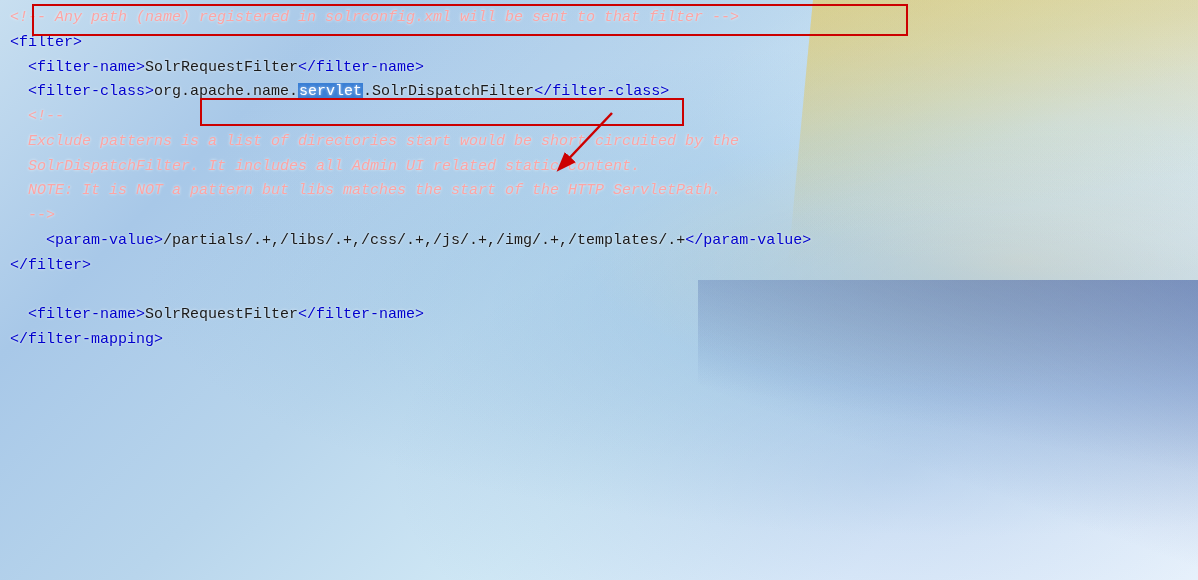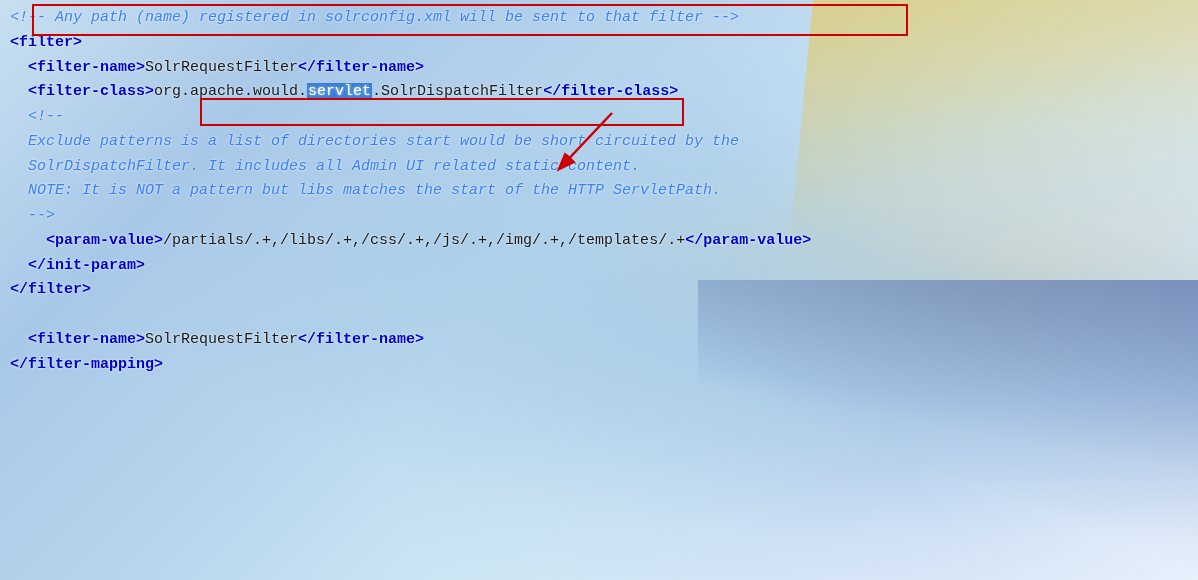--- a/index.html
+++ b/index.html
@@ -74,23 +74,23 @@
     }
 
     .code-line {
       display: block;
       white-space: pre;
       color: #1a1a1a;
       text-shadow: 0 0 3px rgba(255,255,255,0.8);
     }
 
     
-    .tag { color: #0000cd; font-weight: bold; }
+    .tag { color: #0000cd; font-weight: normal; }
     
-    .comment { color: #3b82f6; font-style: italic; }
+    .comment { color: #fca5a5; font-style: italic; }
 
     
     .highlight-box-1 {
       position: absolute;
       top: 4px;
       left: 32px;
       width: 876px;
       height: 32px;
       border: 2px solid #cc0000;
       z-index: 25;
@@ -149,37 +149,36 @@
 <div class="highlight-box-2"></div>
 
 <div class="code-area">
 
   <span class="code-line"><span class="comment">&lt;!-- Any path (name) registered in solrconfig.xml will be sent to that filter --&gt;</span></span>
 
   <span class="code-line"><span class="tag">&lt;filter&gt;</span></span>
 
   <span class="code-line">  <span class="tag">&lt;filter-name&gt;</span><span>SolrRequestFilter</span><span class="tag">&lt;/filter-name&gt;</span></span>
 
-  <span class="code-line">  <span class="tag">&lt;filter-class&gt;</span><span>org.apache.would.</span><span class="servlet-highlight">servlet</span><span>.SolrDispatchFilter</span><span class="tag">&lt;/filter-class&gt;</span></span>
+  <span class="code-line">  <span class="tag">&lt;filter-class&gt;</span><span>org.apache.name.</span><span class="servlet-highlight">servlet</span><span>.SolrDispatchFilter</span><span class="tag">&lt;/filter-class&gt;</span></span>
 
   <span class="code-line">  <span class="comment">&lt;!--</span></span>
 
   <span class="code-line"><span class="comment">  Exclude patterns is a list of directories start would be short circuited by the</span></span>
 
   <span class="code-line"><span class="comment">  SolrDispatchFilter. It includes all Admin UI related static content.</span></span>
 
   <span class="code-line"><span class="comment">  NOTE: It is NOT a pattern but libs matches the start of the HTTP ServletPath.</span></span>
 
   <span class="code-line">  <span class="comment">--&gt;</span></span>
 
 
 
   <span class="code-line">    <span class="tag">&lt;param-value&gt;</span><span>/partials/.+,/libs/.+,/css/.+,/js/.+,/img/.+,/templates/.+</span><span class="tag">&lt;/param-value&gt;</span></span>
 
-  <span class="code-line">  <span class="tag">&lt;/init-param&gt;</span></span>
 
   <span class="code-line"><span class="tag">&lt;/filter&gt;</span></span>
 
   <span class="code-line">&nbsp;</span>
 
 
   <span class="code-line">  <span class="tag">&lt;filter-name&gt;</span><span>SolrRequestFilter</span><span class="tag">&lt;/filter-name&gt;</span></span>
 
 
   <span class="code-line"><span class="tag">&lt;/filter-mapping&gt;</span></span>

